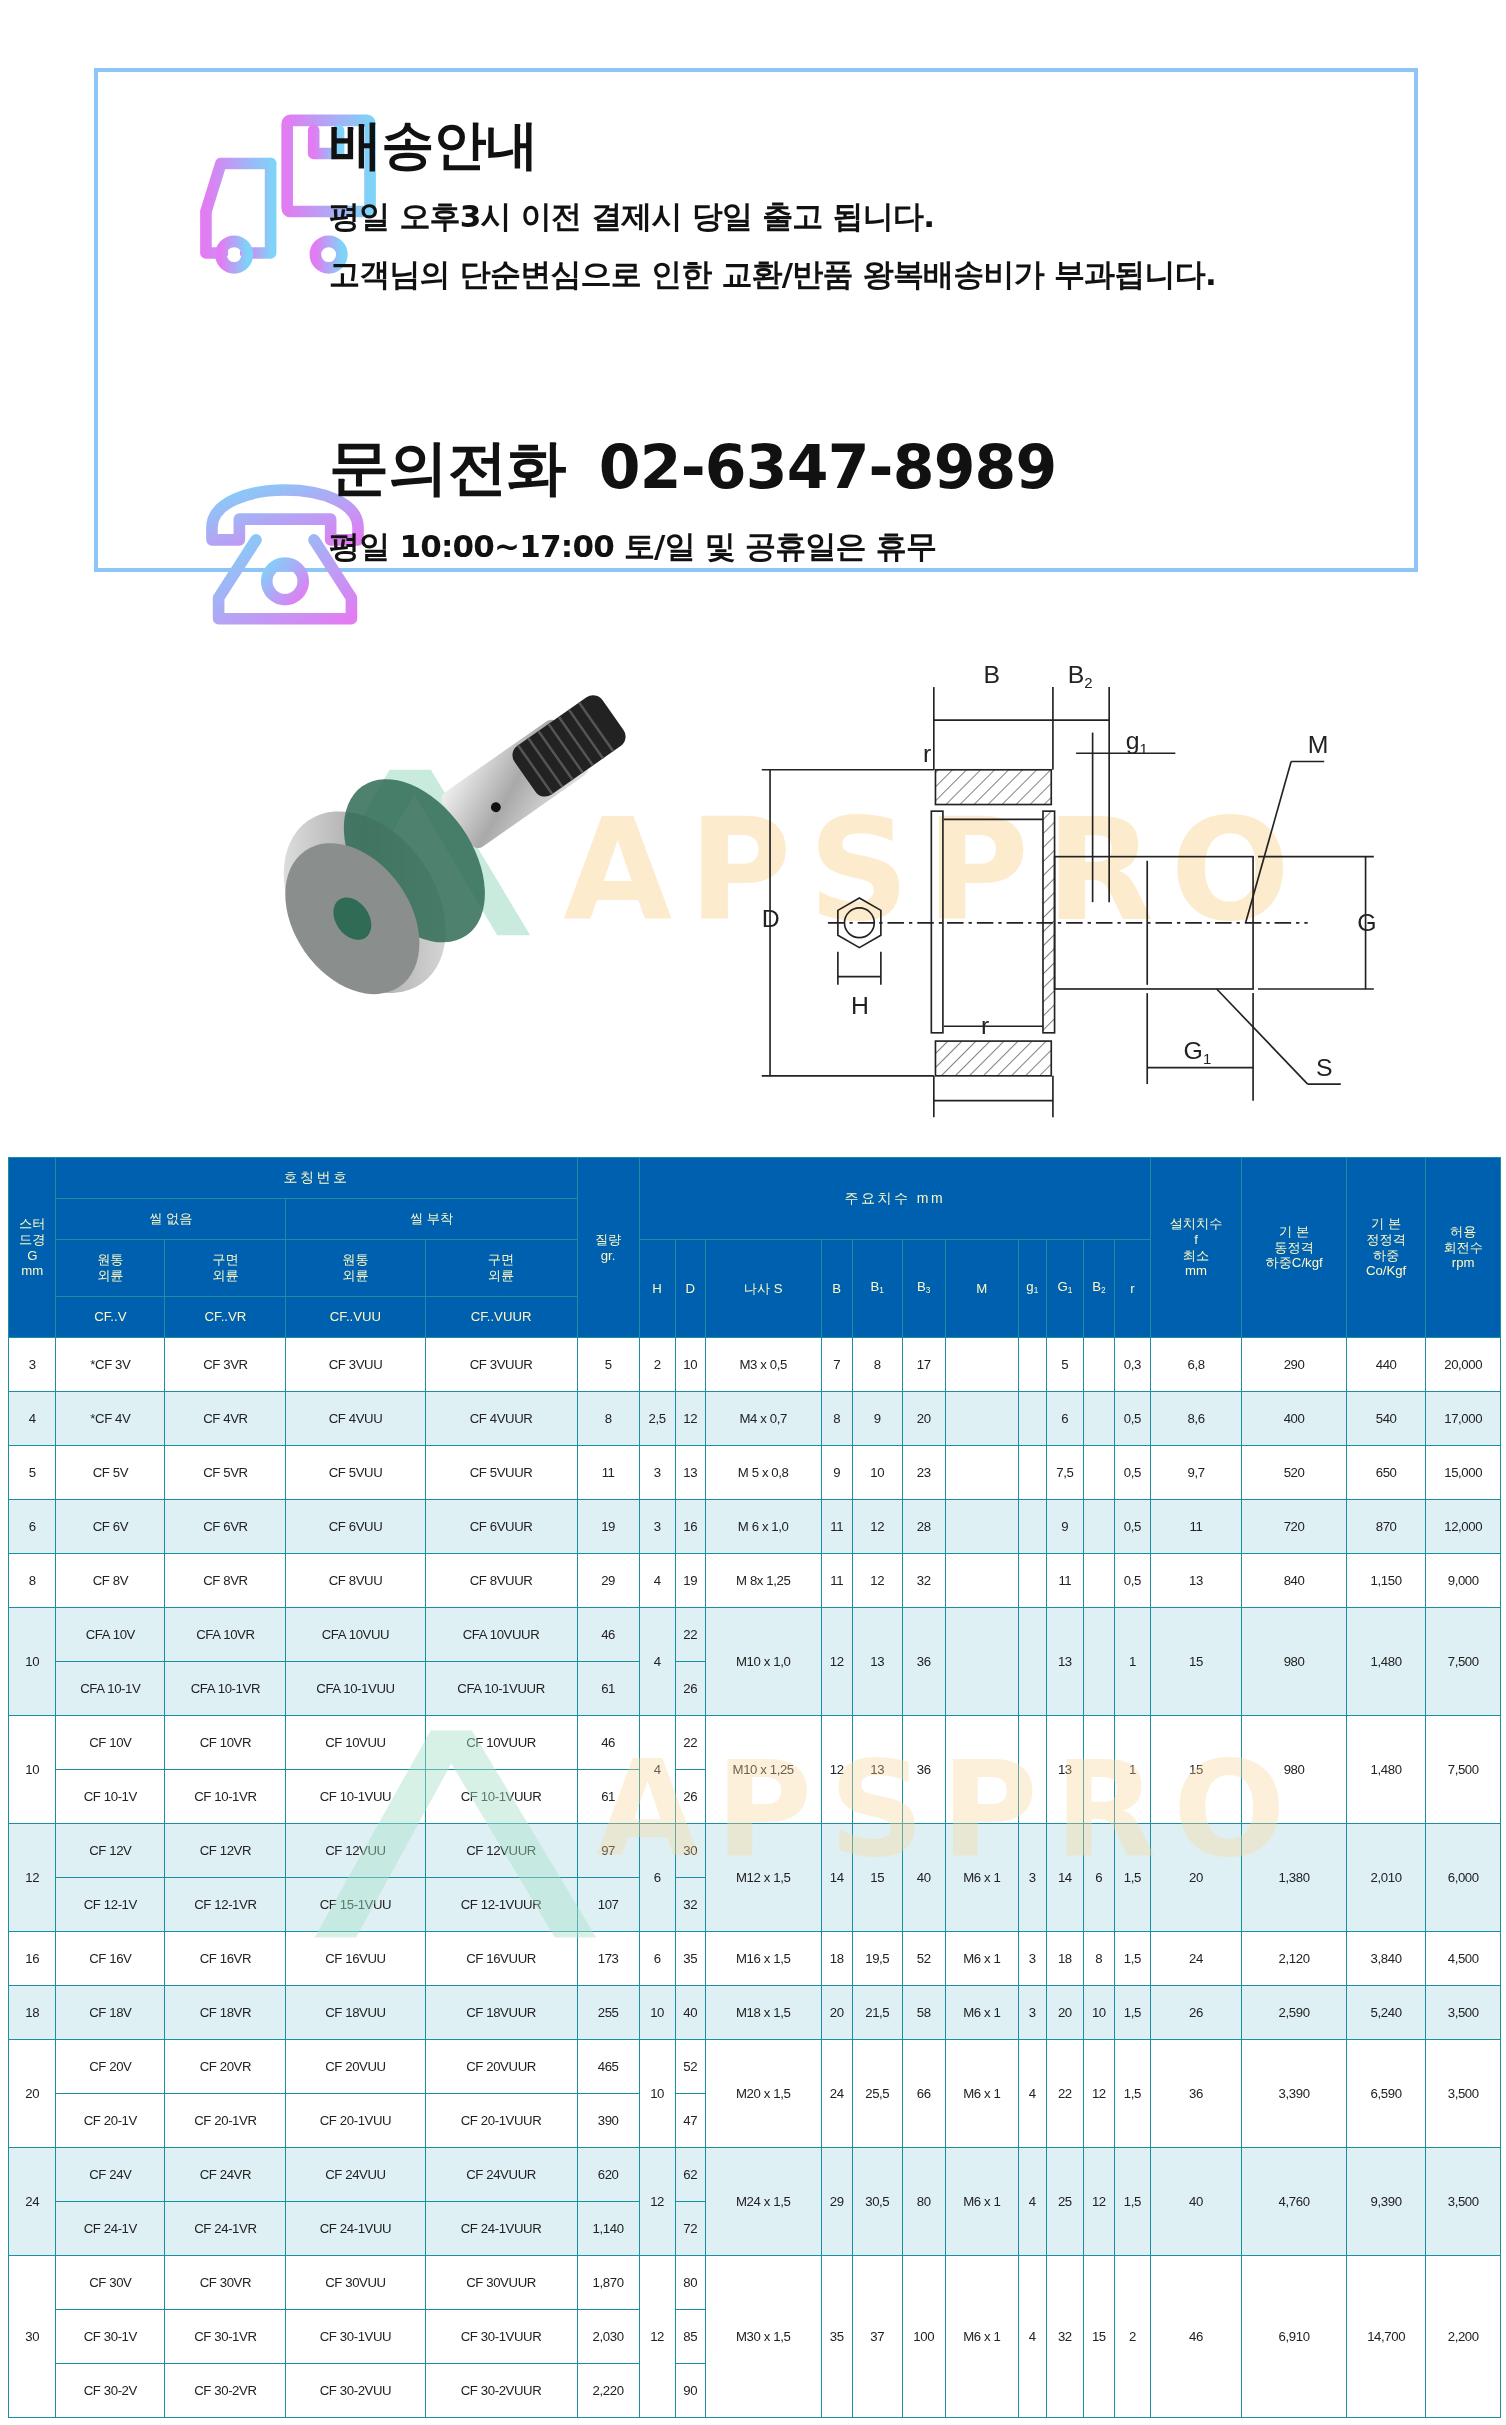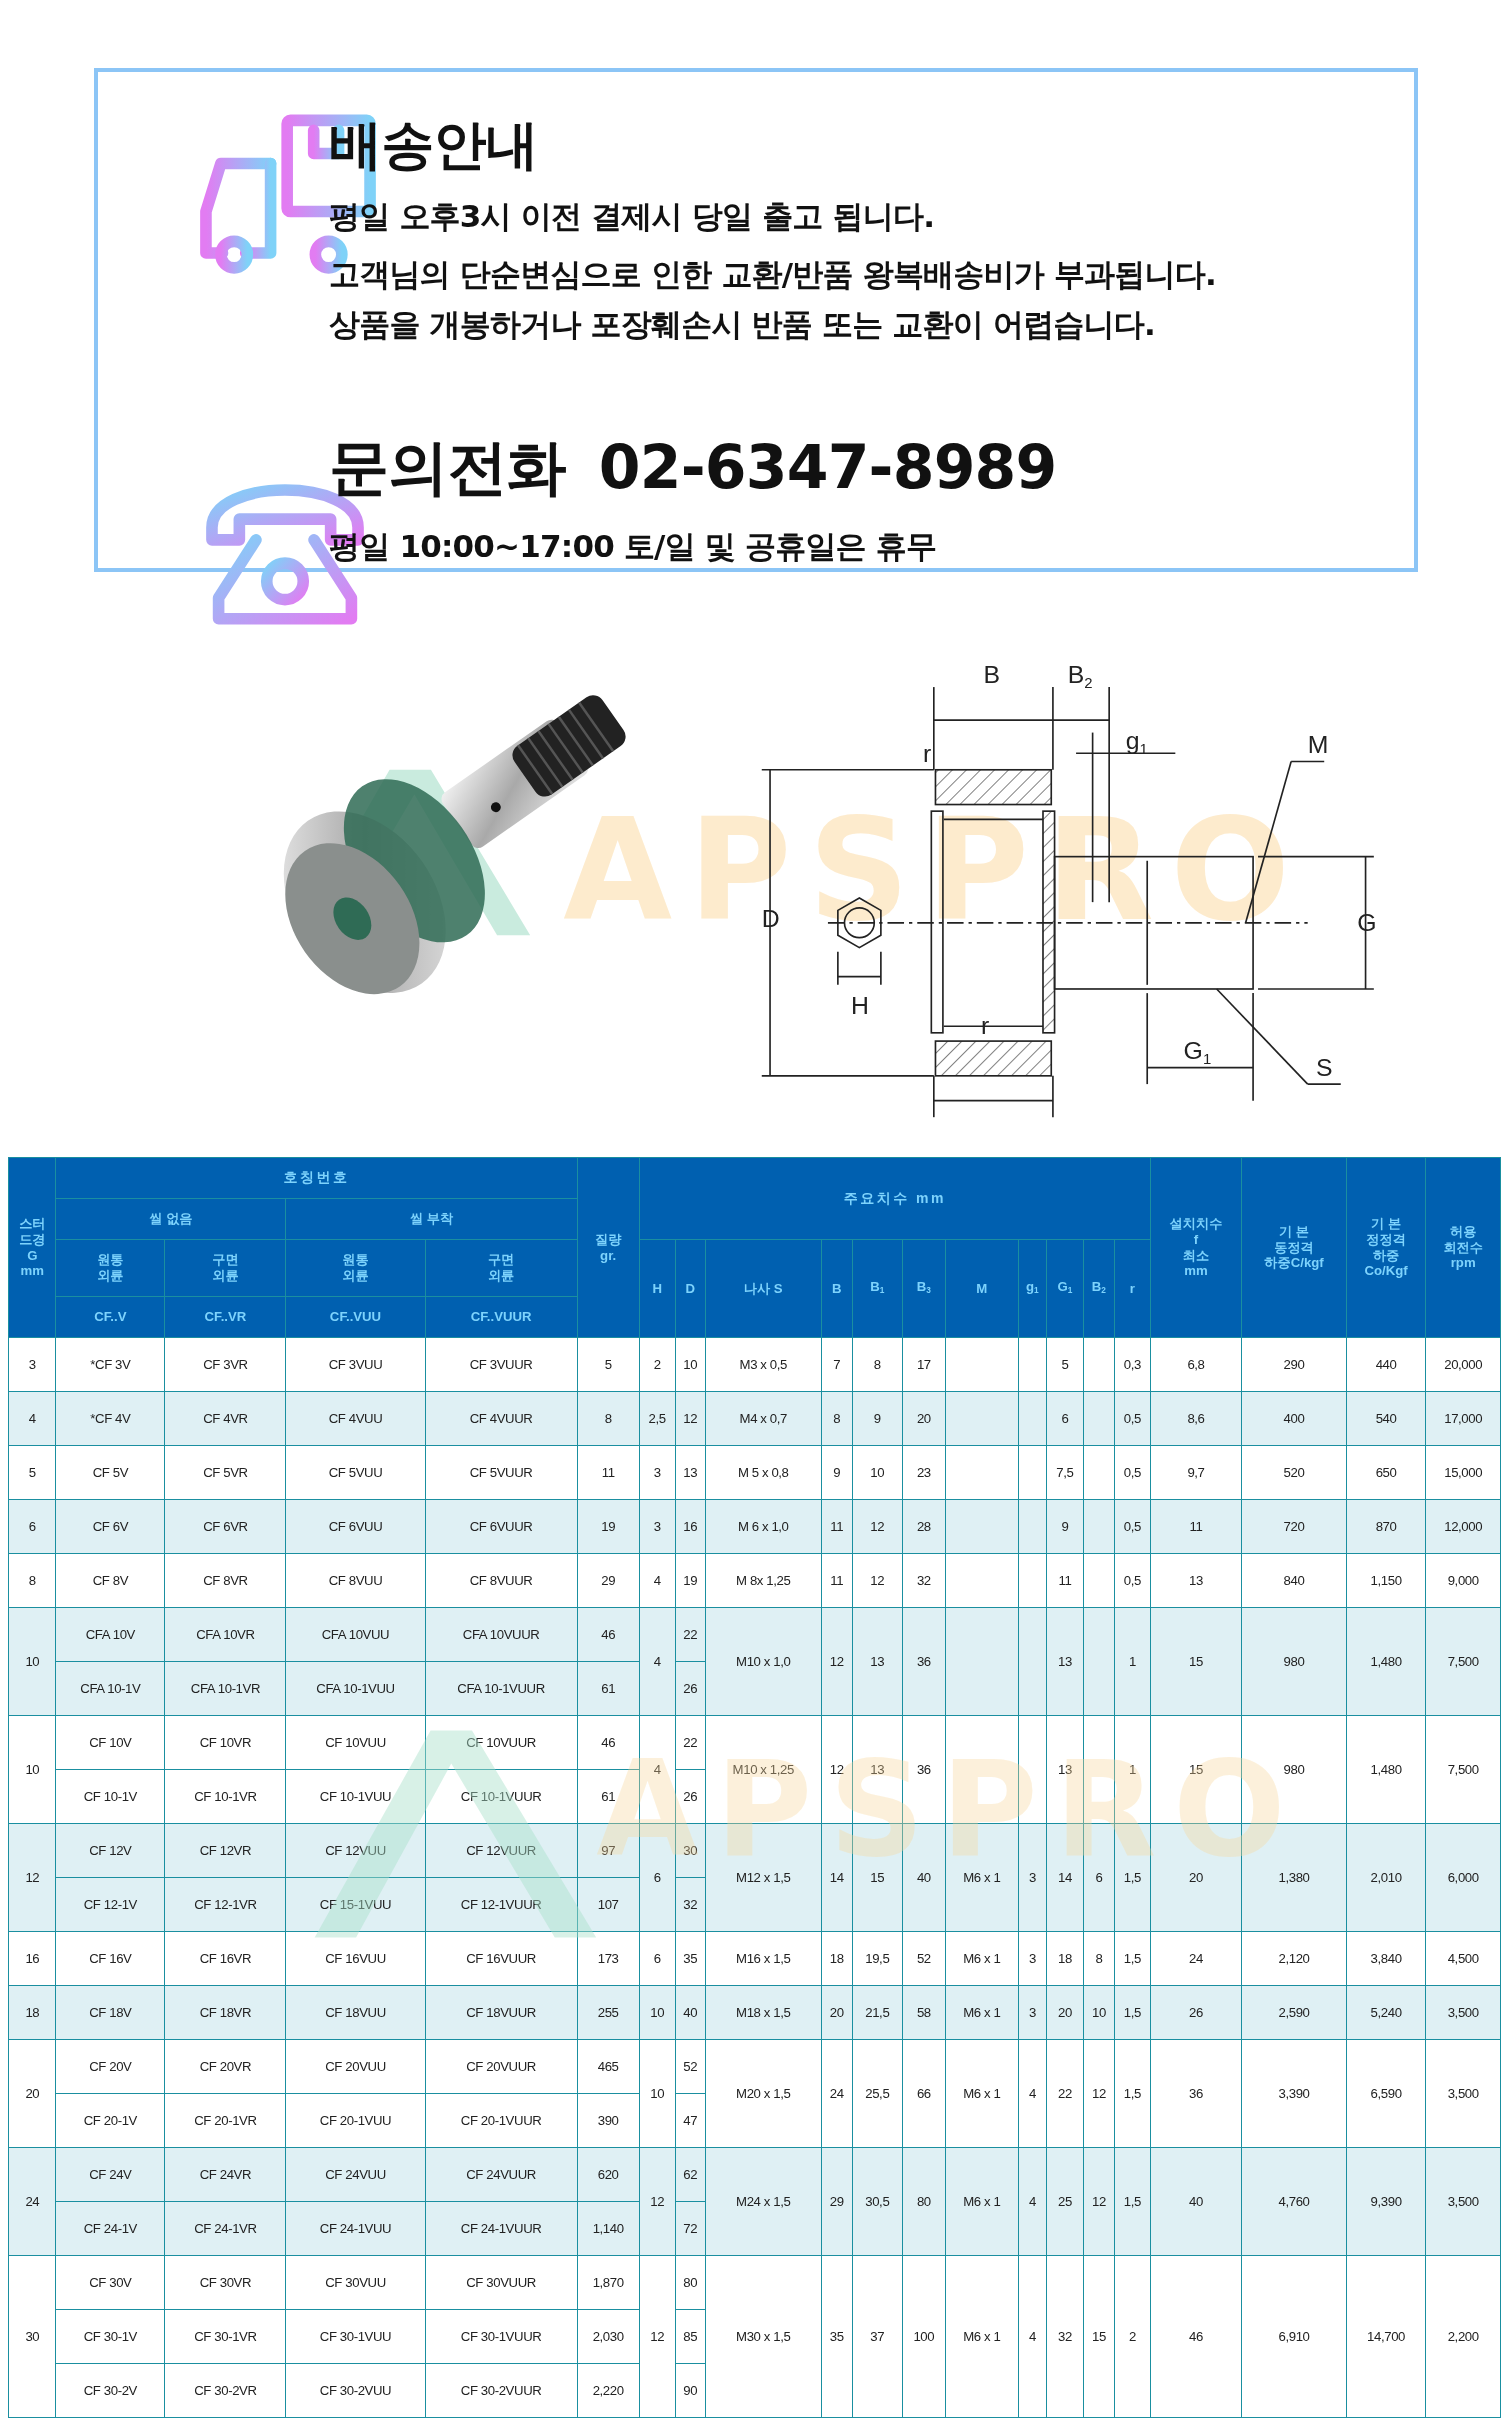--- a/index.html
+++ b/index.html
@@ -29,21 +29,21 @@
 
   
   .spec-table {
     position: absolute; left: 8.3px; top: 1157px; width: 1493px;
     border-collapse: collapse; table-layout: fixed;
     font-family: "Liberation Sans", "DejaVu Sans", sans-serif;
   }
   .spec-table th, .spec-table td {
     border: 0.8px solid #1a8fa0; text-align: center; vertical-align: middle; padding: 0;
   }
-  .spec-table th { background: #0060b0; color: #7dd3fc; font-weight: bold; font-size: 13.2px; line-height: 15.7px; }
+  .spec-table th { background: #0060b0; color: #fef9c3; font-weight: normal; font-size: 13.2px; line-height: 15.7px; }
   .spec-table th.top { font-size: 14px; letter-spacing: 2.5px; }
   .spec-table td { font-size: 13.2px; color: #222; height: 54px; letter-spacing: -0.4px; }
   .spec-table tr.alt td { background: #dff0f4; }
   .spec-table tr.plain td { background: #ffffff; }
   .spec-table tbody { position: relative; }
   .sub { font-size: 8.3px; vertical-align: -1.7px; }
   .watermark-overlay { position: absolute; left: 0; top: 0; pointer-events: none; }
 </style>
 </head>
 <body>
@@ -63,21 +63,20 @@
       <path d="M90 62 V170 H60"></path>
       <path d="M110 170 H180"></path>
       <path d="M195 170 H215"></path>
       <circle cx="46" cy="172" r="16"></circle>
       <circle cx="160" cy="172" r="16"></circle>
     </g>
   </svg>
   <div class="ship-title">배송안내</div>
   <div class="ship-line l1">평일 오후3시 이전 결제시 당일 출고 됩니다.</div>
   <div class="ship-line l2">고객님의 단순변심으로 인한 교환/반품 왕복배송비가 부과됩니다.</div>
-  <div class="ship-line l3">상품을 개봉하거나 포장훼손시 반품 또는 교환이 어렵습니다.</div>
 
   <svg class="phone-icon" viewBox="0 0 200 200">
     <defs>
       <linearGradient id="gPhone" x1="0" y1="0" x2="1" y2="1">
         <stop offset="0" stop-color="#7fd2f8"></stop>
         <stop offset="1" stop-color="#e27cf2"></stop>
       </linearGradient>
     </defs>
     <g fill="none" stroke="url(#gPhone)" stroke-width="14" stroke-linejoin="round" stroke-linecap="round">
       <path d="M12 80 C12 20, 188 20, 188 80 V95 H155 V70 H45 V95 H12 Z"></path>

